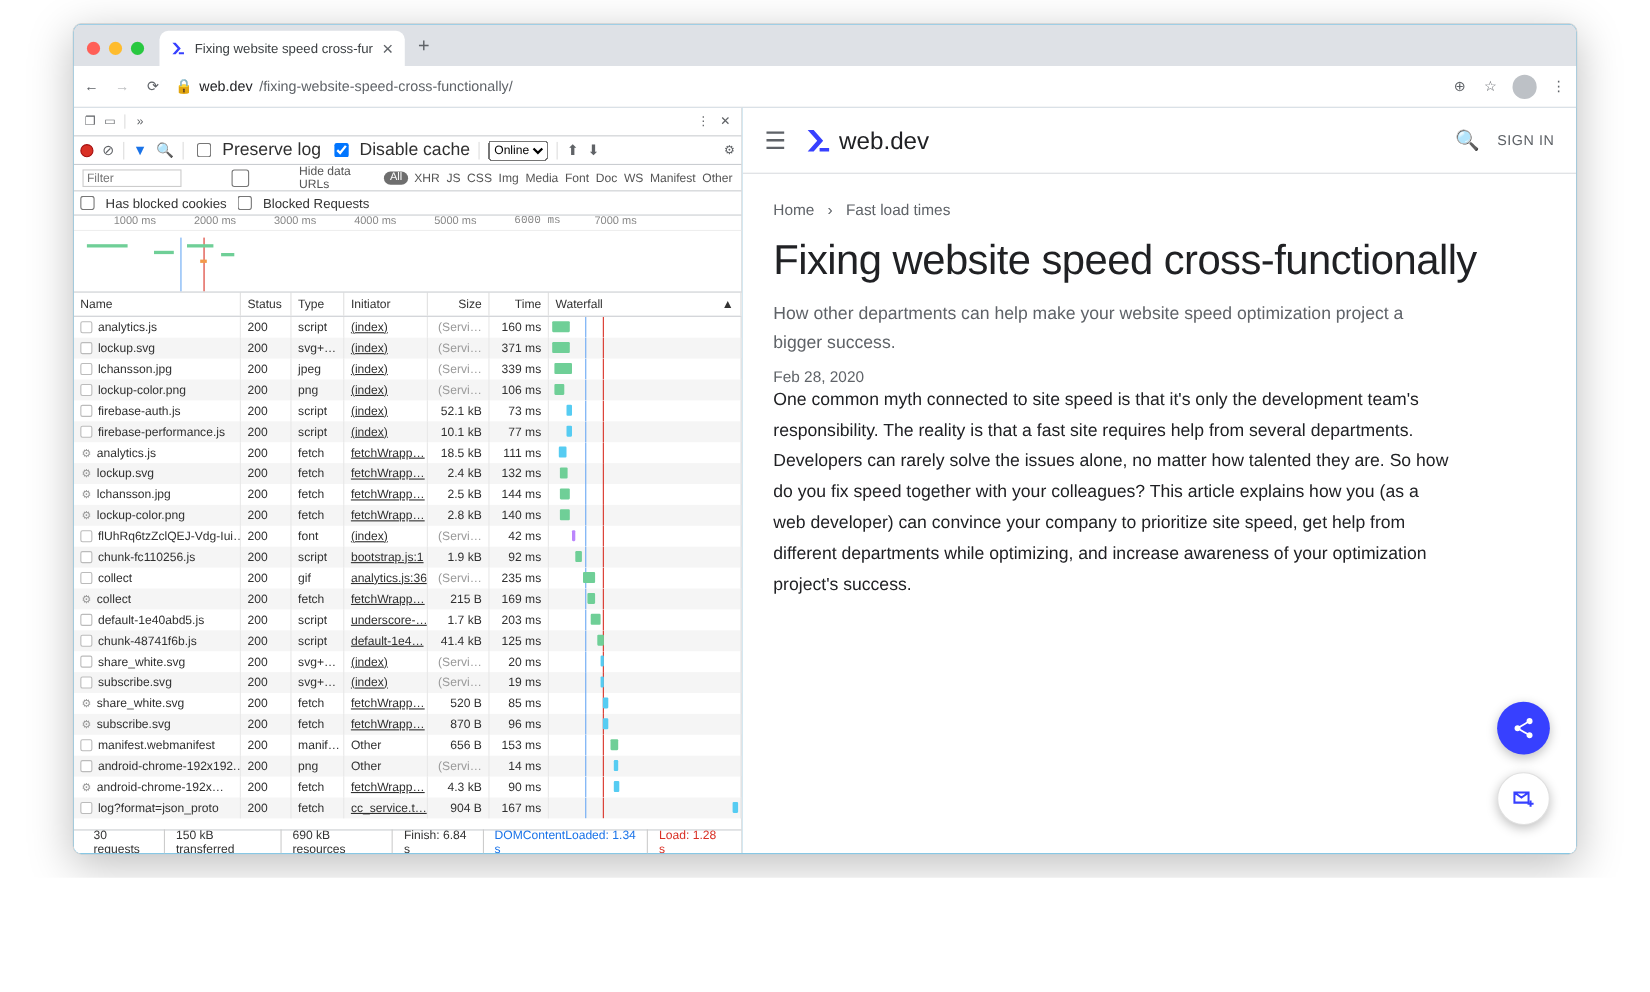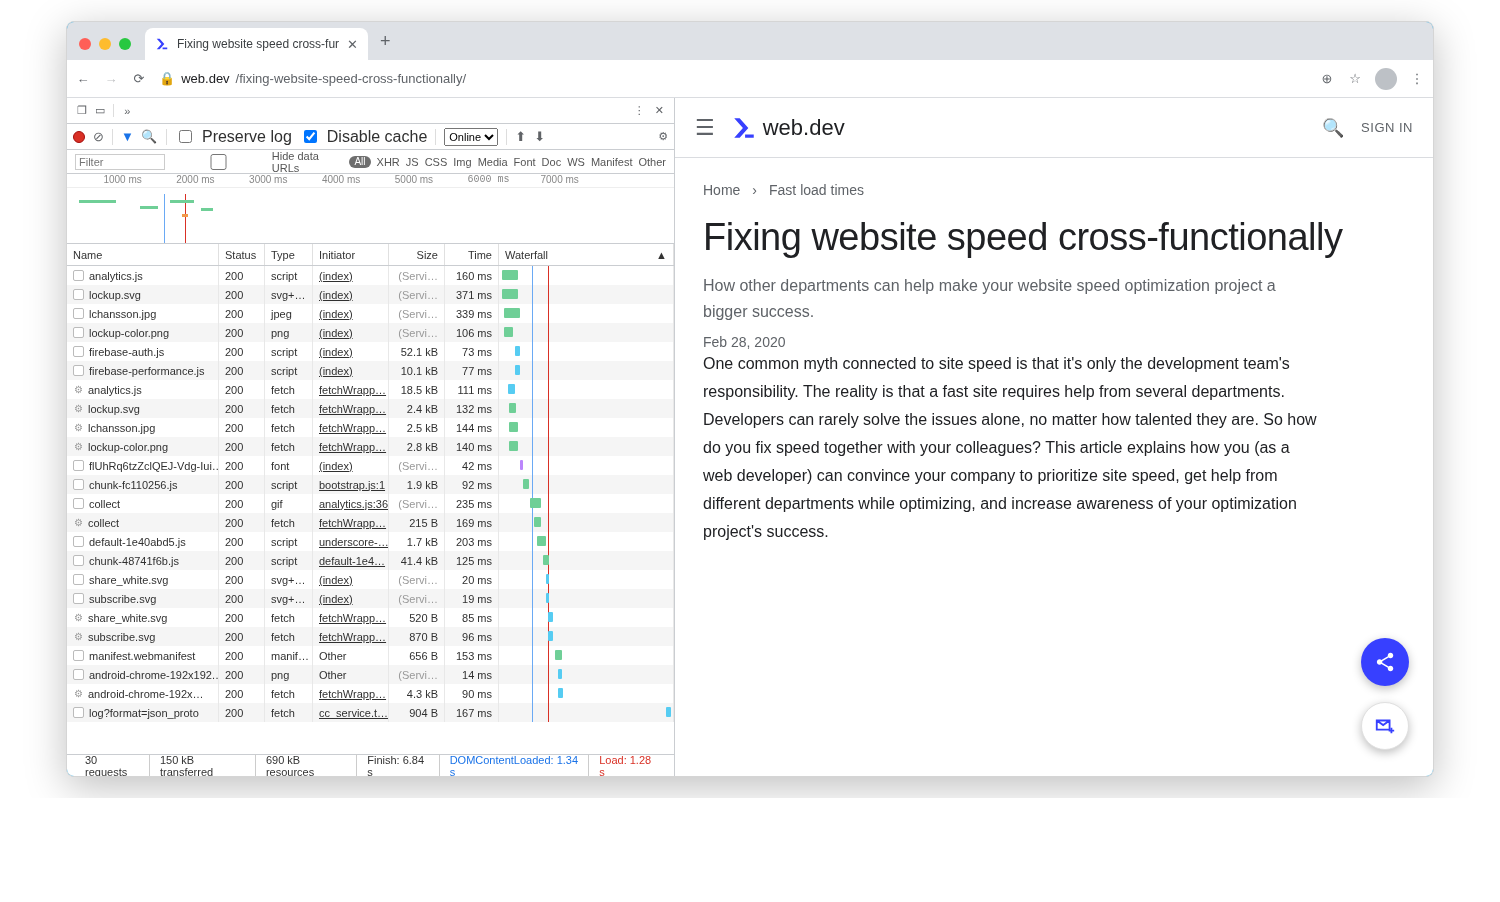--- a/index.html
+++ b/index.html
@@ -156,20 +156,26 @@
             <span>Img</span>
             <span>Media</span>
             <span>Font</span>
             <span>Doc</span>
             <span>WS</span>
             <span>Manifest</span>
             <span>Other</span>
           </span>
       </div>
 
+      <div class="dt-filter2">
+        <input type="checkbox" style="">
+          <label>Has blocked cookies</label>
+        <input type="checkbox" style="">
+          <label>Blocked Requests</label>
+      </div>
 
       <div class="overview">
         <div class="ticks" id="ov-ticks">
             <div class="tick" style="left: 6%;">1000 ms</div>
             <div class="tick" style="left: 18%;">2000 ms</div>
             <div class="tick" style="left: 30%;">3000 ms</div>
             <div class="tick" style="left: 42%;">4000 ms</div>
             <div class="tick" style="left: 54%;">5000 ms</div>
             <div class="tick" style="left: 66%; font-family: Liberation Mono, monospace;">6000 ms</div>
             <div class="tick" style="left: 78%; text-align: center;">7000 ms</div>

